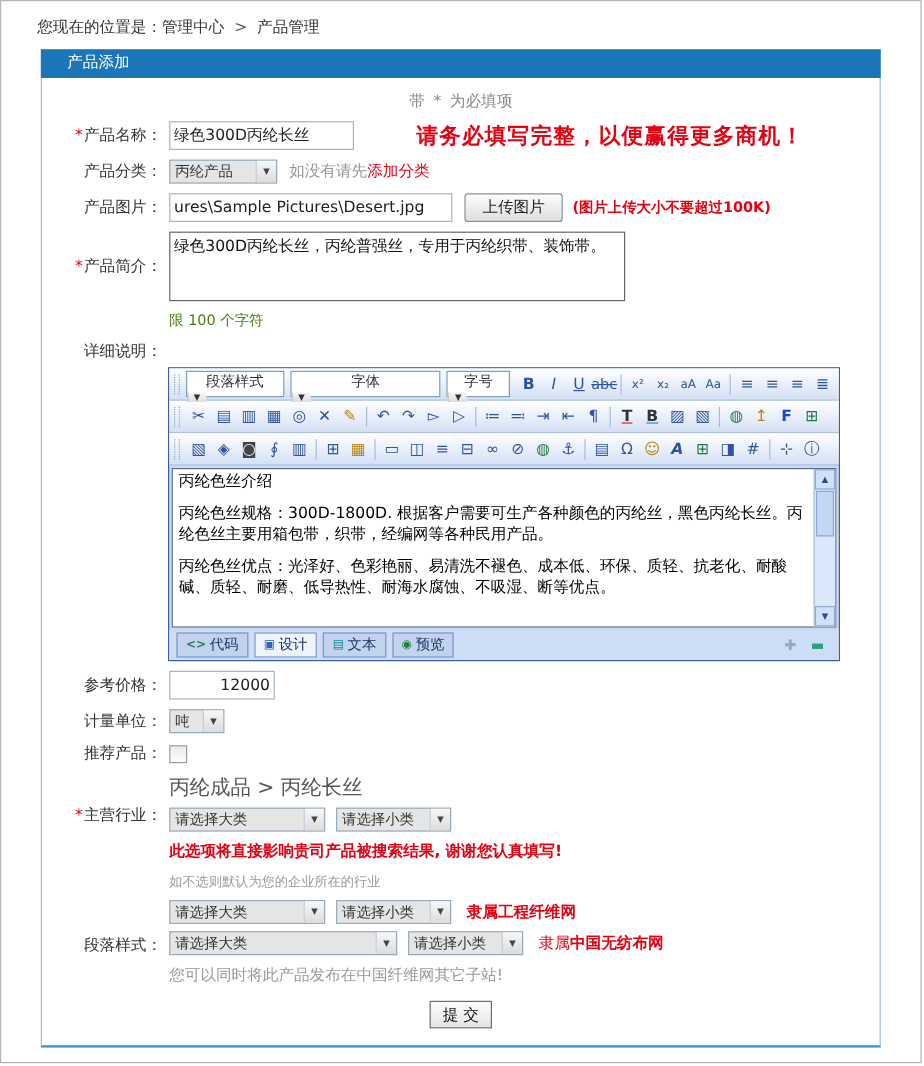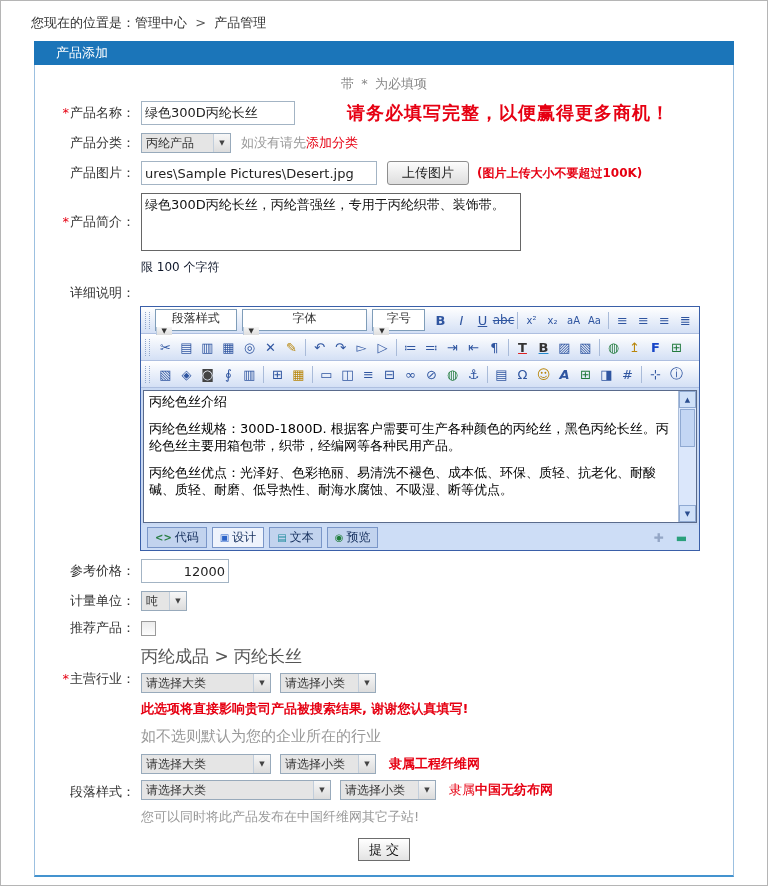--- a/index.html
+++ b/index.html
@@ -30,21 +30,21 @@
   .sel{display:inline-flex;align-items:center;height:20px;background:#e5e5e5;border:1px solid #98aabb;font-size:12px;color:#333;cursor:pointer;box-sizing:border-box;}
   .sel .txt{padding:0 4px;flex:1;white-space:nowrap;overflow:hidden;}
   .sel .arr{width:16px;align-self:stretch;display:flex;align-items:center;justify-content:center;font-size:7px;color:#444;background:linear-gradient(#f7f7f7,#dcdcdc);border-left:1px solid #c2cedb;}
   .sel-cat{width:90px;}
   .sel-unit{width:46px;}
   .sel-major{width:130px;}
   .sel-minor{width:96px;}
   .sync-row:nth-child(2) .sel-major{width:190px;}
   
   textarea.summary{width:372px;height:52px;border:1px solid #666;font-size:13px;padding:2px 3px;resize:none;font-family:inherit;color:#111;}
-  .limit-note{color:#0f172a;font-size:12px;}
+  .limit-note{color:#4d7c0f;font-size:12px;}
   
   .editor-wrap{margin:4px 0 8px 105px;width:560px;}
   .editor{border:1px solid #3a5fa8;background:#c9d9f3;}
   .tb{height:26px;display:flex;align-items:center;background:linear-gradient(#ffffff,#d4e0f5);border-bottom:1px solid #aebfe0;padding:0 3px;}
   .grip{width:3px;height:17px;border-left:1px dotted #8fa6cc;border-right:1px dotted #8fa6cc;margin:0 5px 0 1px;}
   .ed-select{display:inline-flex;align-items:center;height:20px;background:#fff;border:1px solid #7f9db9;margin-right:5px;font-size:12px;color:#333;cursor:pointer;flex-direction:column;}
   .ed-select .txt{padding:0 4px;flex:1;white-space:nowrap;}
   .ed-select .arr{width:15px;align-self:stretch;display:flex;align-items:center;justify-content:center;font-size:7px;color:#333;background:linear-gradient(#f6f6f6,#ddd);border-left:1px solid #b9c9dd;}
   .w-para{width:92px;}.w-font{width:142px;}.w-size{width:58px;}
   .ticons{display:flex;align-items:center;}
@@ -75,21 +75,21 @@
   .w-price{width:80px;text-align:right;}.w-spec{width:218px;}
   .mono{font-family:"DejaVu Sans Mono",monospace;width:228px;}
   .cb{width:13px;height:13px;border:1px solid #9a9a9a;background:linear-gradient(#ececec,#fdfdfd);display:inline-block;cursor:pointer;}
   .row-top{align-items:flex-start;}
   .row-industry .lbl{padding-top:25px;}
   .row-sync .lbl{padding-top:29px;}
   .blk{display:flex;flex-direction:column;margin-left:6px;}
   .ind-path{color:#555;font-size:17px;margin-bottom:5px;}
   .sel-line{display:flex;gap:9px;margin-bottom:2px;align-items:center;}
   .ind-warn{color:#e60012;font-weight:bold;font-size:13px;margin:5px 0 2px;}
-  .ind-note{color:#999;font-size:15px;margin-top:7px;}
+  .ind-note{color:#999;font-size:11px;margin-top:7px;}
   .sync-row{display:flex;gap:9px;margin-bottom:6px;align-items:center;}
   .sync-site{color:#e60012;font-size:13px;margin-left:4px;white-space:nowrap;}
   .sync-site b{font-size:13px;}
   .sync-note{color:#999;font-size:13px;margin-top:2px;}
   .submit-row{text-align:center;margin-top:12px;}
   .submit-btn{height:23px;padding:0 10px;border:1px solid #6d6d6d;background:linear-gradient(#ffffff,#e3e3e3);font-size:13px;color:#111;cursor:pointer;font-family:inherit;}
 </style>
 </head>
 <body>
 

